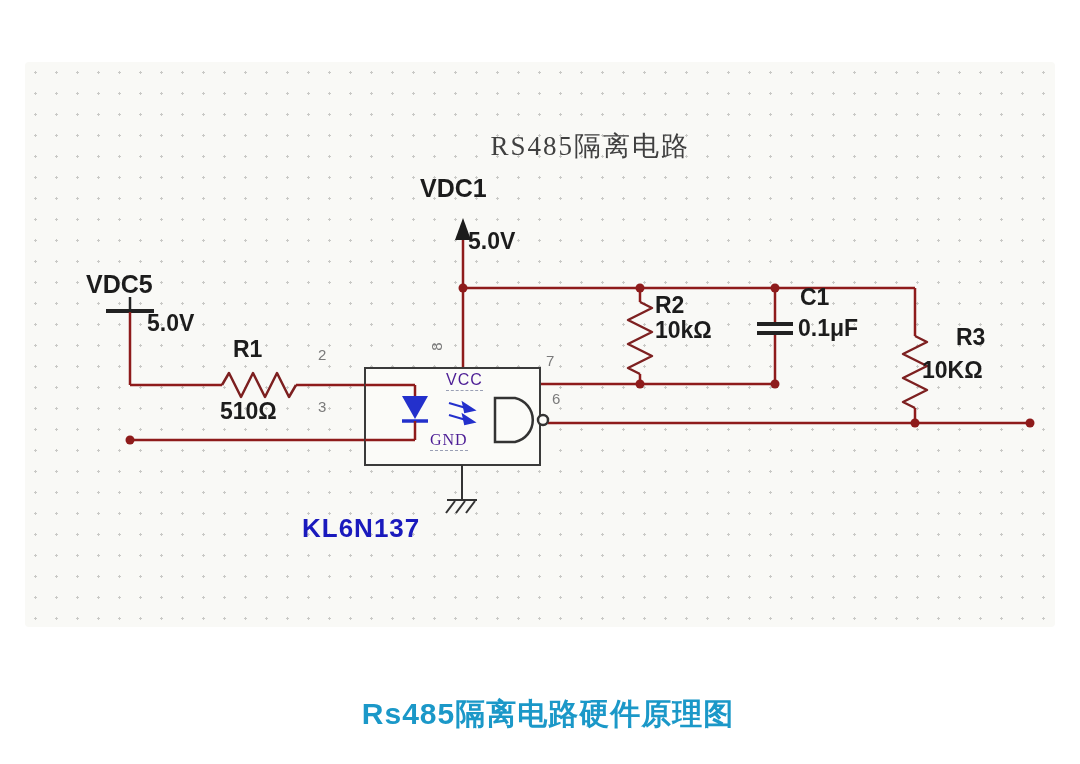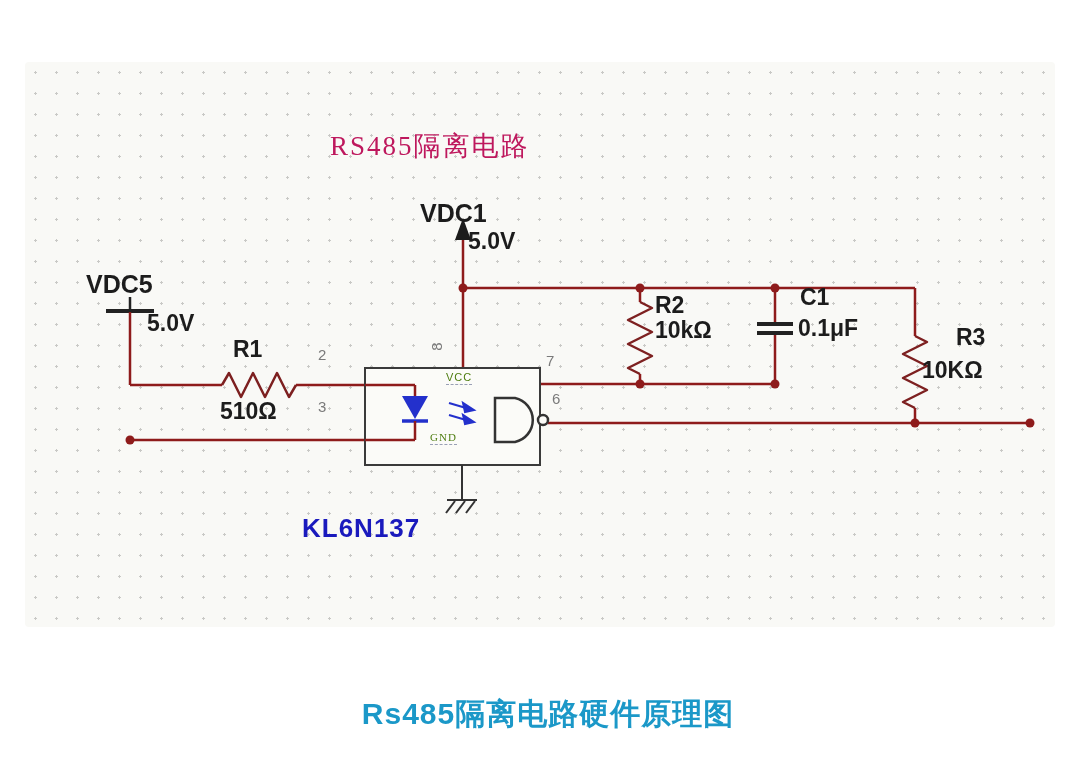--- a/index.html
+++ b/index.html
@@ -13,24 +13,24 @@
     background-color:#f9f9f6;
     background-image:radial-gradient(#c9c9c6 1.3px, transparent 1.4px);
     background-size:21px 21px;
     border-radius:4px;
   }
   .schematic-svg{position:absolute;left:0;top:0;width:1080px;height:764px;}
   .lbl{position:absolute;color:#1c1c1c;font-weight:bold;white-space:nowrap;}
   .lbl-24{font-size:25px;}
   .lbl-22{font-size:23px;}
   .pin-num{position:absolute;font-size:15px;color:#7a7a7a;font-weight:normal;white-space:nowrap;}
-  .inner-txt{position:absolute;font-size:11px;color:#4d7c0f;letter-spacing:1px;border-bottom:1px dashed #9aa0b5;padding-bottom:1px;white-space:nowrap;text-align:center;}
+  .inner-txt{position:absolute;font-size:16px;color:#4c1d95;letter-spacing:1px;border-bottom:1px dashed #9aa0b5;padding-bottom:1px;white-space:nowrap;text-align:center;}
   .schematic-title{
-    position:absolute;left:330px;top:128px;width:360px;text-align:left;
-    font-family:"Liberation Serif", serif;font-size:27px;color:#be185d;letter-spacing:2px;
+    position:absolute;left:330px;top:128px;width:360px;text-align:right;
+    font-family:"Liberation Serif", serif;font-size:27px;color:#404040;letter-spacing:2px;
   }
   .ic-ref{position:absolute;left:302px;top:482px;font-size:26px;font-weight:bold;letter-spacing:1px;margin-top:31px;}
   .caption{
     position:absolute;left:0;top:694px;width:1080px;text-align:center;
     font-size:30px;font-weight:bold;letter-spacing:1px;
   }
 </style>
 </head>
 <body>
 
@@ -113,21 +113,21 @@
       <circle cx="640" cy="384" r="4.5"></circle>
       <circle cx="775" cy="384" r="4.5"></circle>
       <circle cx="915" cy="423" r="4.5"></circle>
       <circle cx="1030" cy="423" r="4.5"></circle>
       <circle cx="130" cy="440" r="4.5"></circle>
     </g>
   </svg>
 
   <div class="schematic-title">RS485隔离电路</div>
 
-  <div class="lbl lbl-24" style="left:420px;top:199px;">VDC1</div>
+  <div class="lbl lbl-24" style="left:420px;top:174px;">VDC1</div>
   <div class="lbl lbl-22" style="left:468px;top:228px;">5.0V</div>
 
   <div class="lbl lbl-24" style="left:86px;top:270px;text-align:right;">VDC5</div>
   <div class="lbl lbl-22" style="left:147px;top:310px;">5.0V</div>
 
   <div class="lbl lbl-22" style="left:233px;top:336px;">R1</div>
   <div class="lbl lbl-22" style="left:220px;top:398px;">510Ω</div>
 
   <div class="lbl lbl-22" style="left:655px;top:284px;margin-top:8px;">R2</div>
   <div class="lbl lbl-22" style="left:655px;top:317px;">10kΩ</div>

